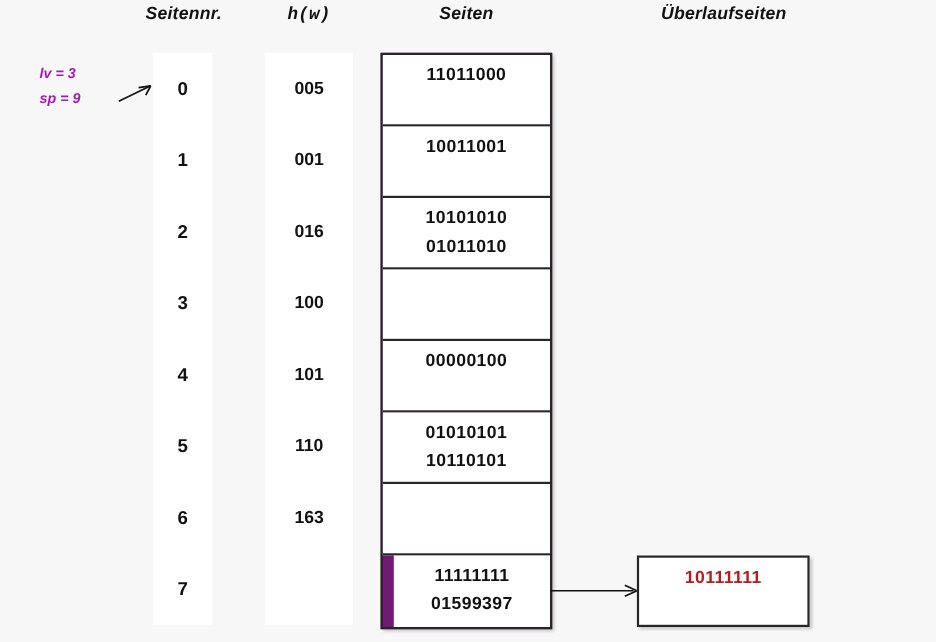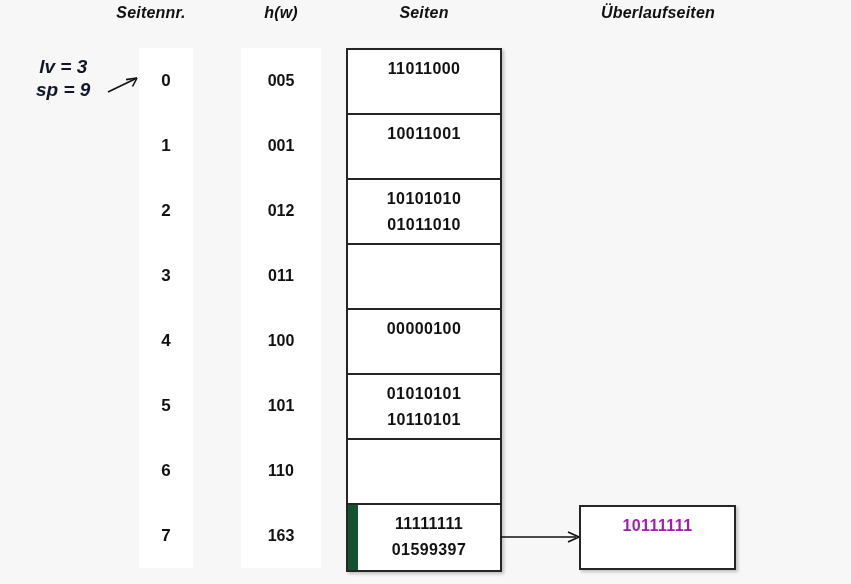--- a/index.html
+++ b/index.html
@@ -25,46 +25,46 @@
     position: absolute;
     top: 4px;
     font-style: italic;
     font-weight: 600;
     font-size: 16px;
     color: #111111;
     text-align: center;
     white-space: nowrap;
     letter-spacing: 0.2px;
   }
-  #hdr-seitennr { left: 92px; width: 118px; }
-  #hdr-hw       { left: 226px; width: 110px; }
+  #hdr-seitennr { left: 108px; width: 118px; }
+  #hdr-hw       { left: 226px; width: 110px; font-family: Liberation Mono, monospace; }
   #hdr-seiten   { left: 346px; width: 156px; }
   #hdr-ueberlauf{ left: 560px; width: 196px; }
 
   
   .strip {
     position: absolute;
     top: 48px;
     height: 520px;
     background: #ffffff;
   }
   #strip-index { left: 139px; width: 54px; }
   #strip-hash  { left: 241px; width: 80px; }
 
   
   #annotation {
     position: absolute;
     left: 36px;
     top: 55px;
     font-style: italic;
     font-weight: 700;
-    font-size: 19px;
-    color: #0f172a;
+    font-size: 13px;
+    color: #a21caf;
     line-height: 23px;
-    text-align: center;
+    text-align: left;
     white-space: nowrap;
   }
   #annotation .ann-line { display: block; }
 
   #ann-arrow {
     position: absolute;
     left: 107px;
     top: 74px;
     width: 34px;
     height: 22px;
@@ -89,21 +89,21 @@
   #col-hash .cell { font-size: 16px; }
 
   
   #page-table {
     position: absolute;
     left: 346px;
     top: 48px;
     width: 156px;
     border: 2px solid #262626;
     box-sizing: border-box;
-    background: #14532d;
+    background: #701a75;
     box-shadow: 2px 2px 3px rgba(0,0,0,0.22);
   }
   #page-table .prow {
     height: 65px;
     box-sizing: border-box;
     border-bottom: 2px solid #262626;
     background: #ffffff;
     display: flex;
     flex-direction: column;
     justify-content: flex-start;
@@ -132,21 +132,21 @@
     box-sizing: border-box;
     border: 2px solid #262626;
     background: #ffffff;
     box-shadow: 2px 2px 3px rgba(0,0,0,0.22);
     text-align: center;
     padding-top: 6px;
   }
   #overflow-box .entry {
     font-size: 16px;
     font-weight: 600;
-    color: #a21caf;
+    color: #b91c1c;
     line-height: 26px;
     letter-spacing: 0.4px;
   }
 
   
   #overflow-arrow {
     position: absolute;
     left: 500px;
     top: 524px;
     width: 82px;
@@ -183,22 +183,21 @@
     <div class="cell">3</div>
     <div class="cell">4</div>
     <div class="cell">5</div>
     <div class="cell">6</div>
     <div class="cell">7</div>
   </div>
 
   <div class="cellcol" id="col-hash">
     <div class="cell">005</div>
     <div class="cell">001</div>
-    <div class="cell">012</div>
-    <div class="cell">011</div>
+    <div class="cell">016</div>
     <div class="cell">100</div>
     <div class="cell">101</div>
     <div class="cell">110</div>
     <div class="cell">163</div>
   </div>
 
   <div id="page-table">
     <div class="prow">
       <div class="entry">11011000</div>
       <div class="entry"></div>

